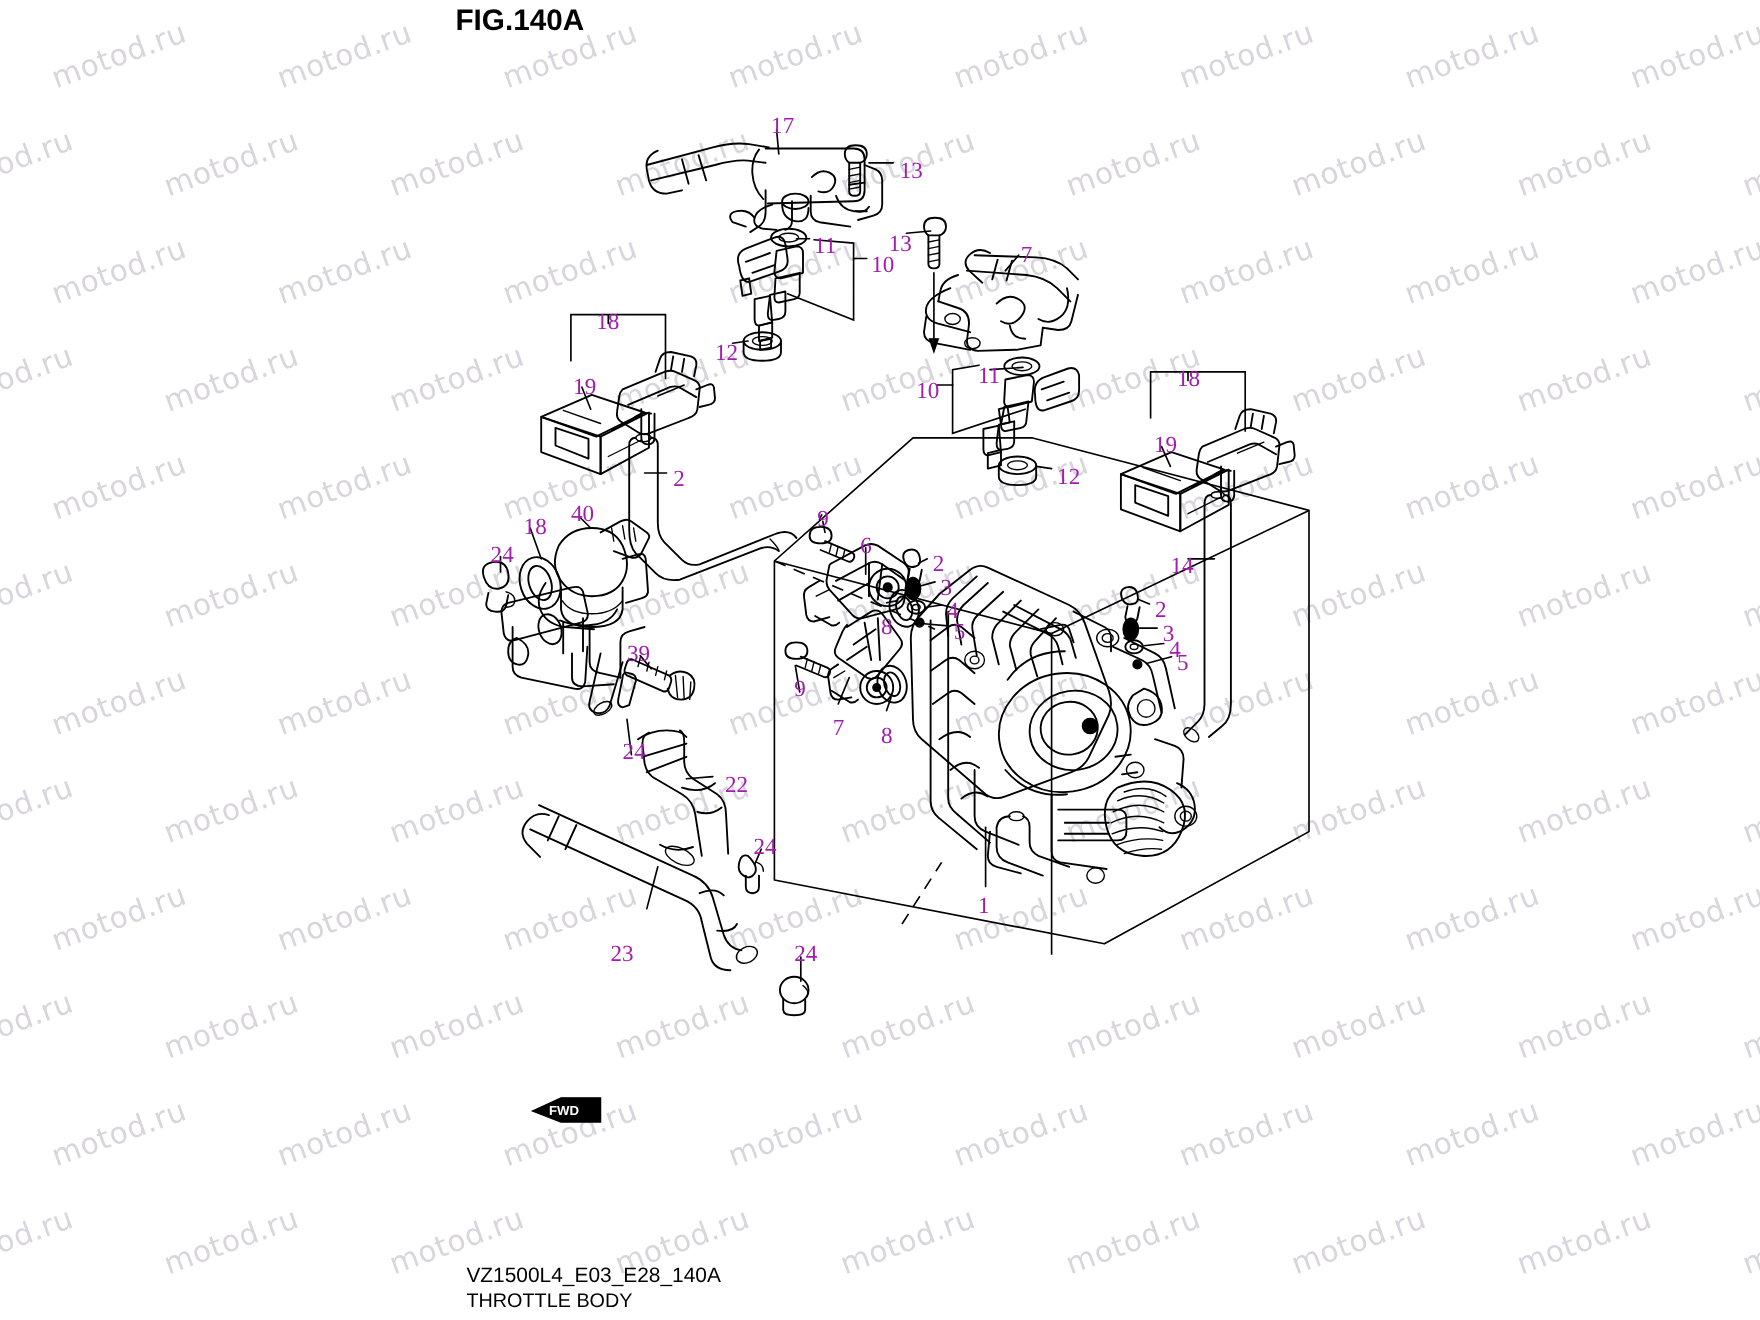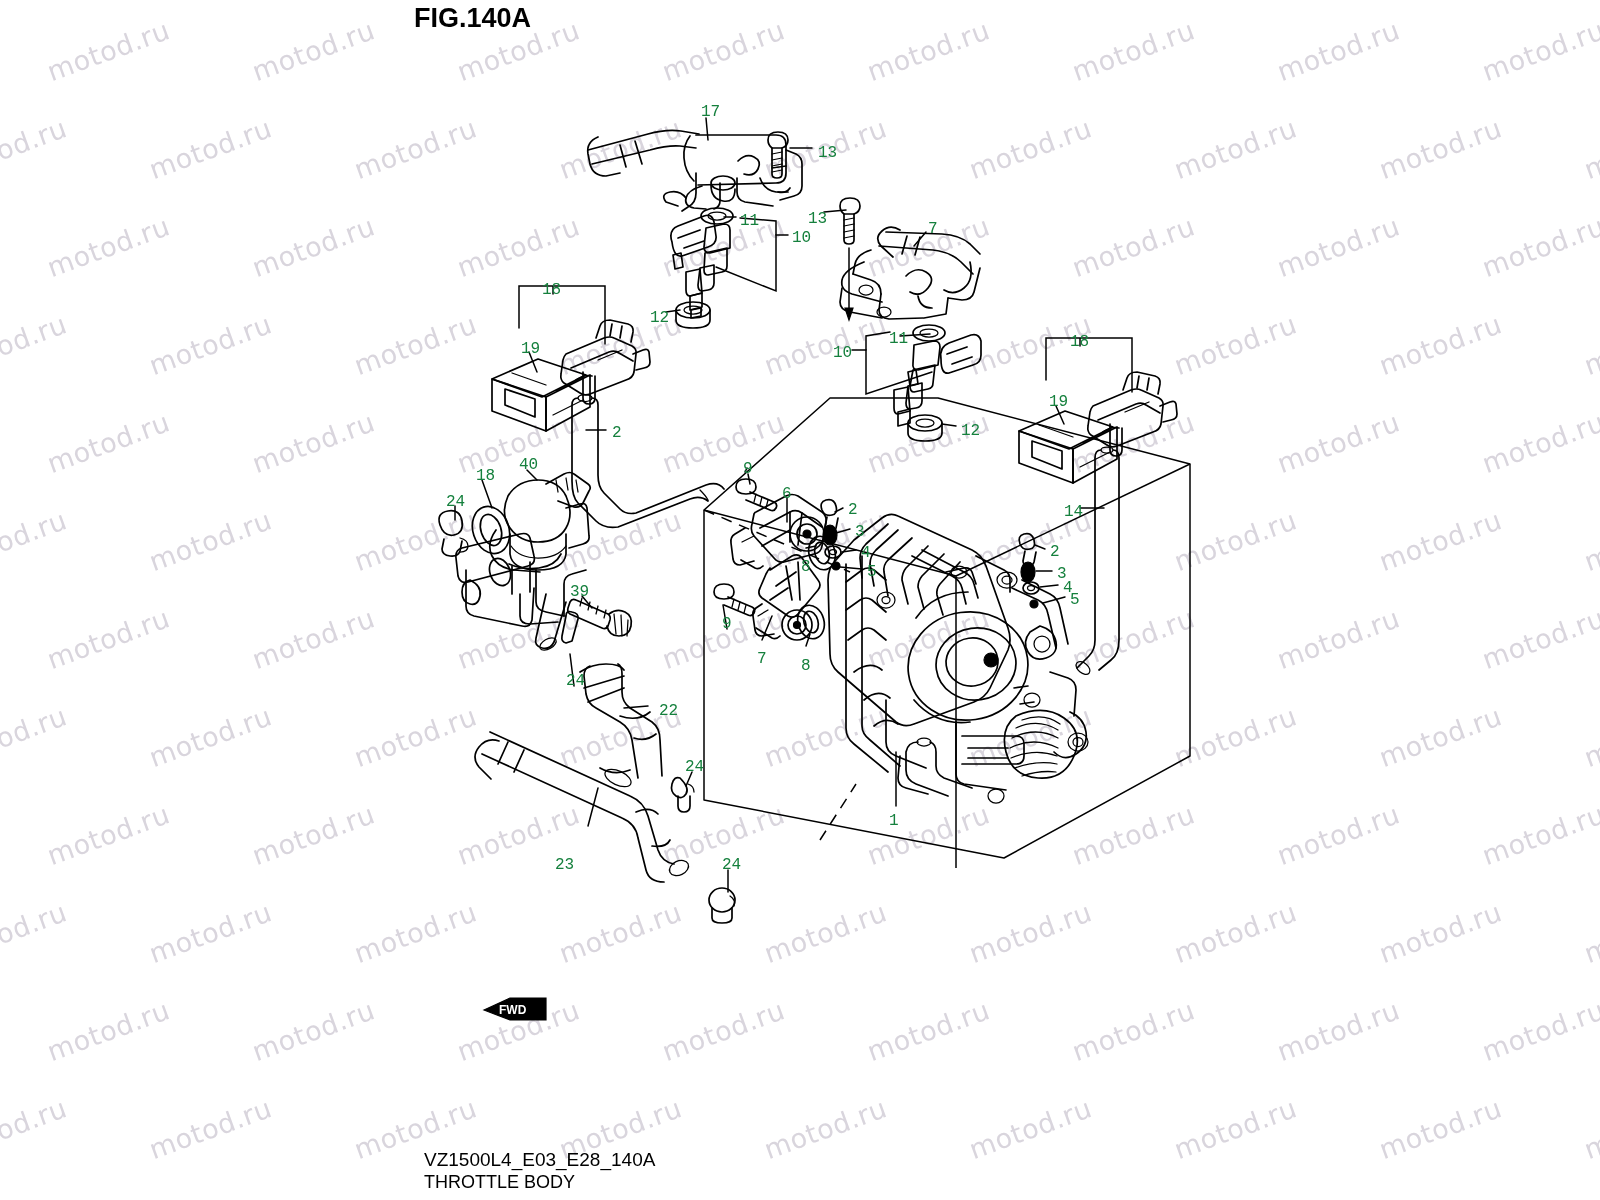--- a/index.html
+++ b/index.html
@@ -82,24 +82,24 @@
   #footer .caption {
     font-size: 18px;
     line-height: 22px;
     white-space: nowrap;
   }
 
   
   .callout {
     position: absolute;
     z-index: 20;
-    font-family: Liberation Mono, monospace;
-    font-size: 16px;
+    font-family: Liberation Serif, serif;
+    font-size: 21px;
     font-weight: normal;
-    color: #15803d;
+    color: #a21caf;
     line-height: 1;
     white-space: nowrap;
   }
   .fwd-label {
     position: absolute;
     z-index: 21;
     font-family: "Liberation Sans", sans-serif;
     font-size: 12px;
     font-weight: bold;
     color: #ffffff;

